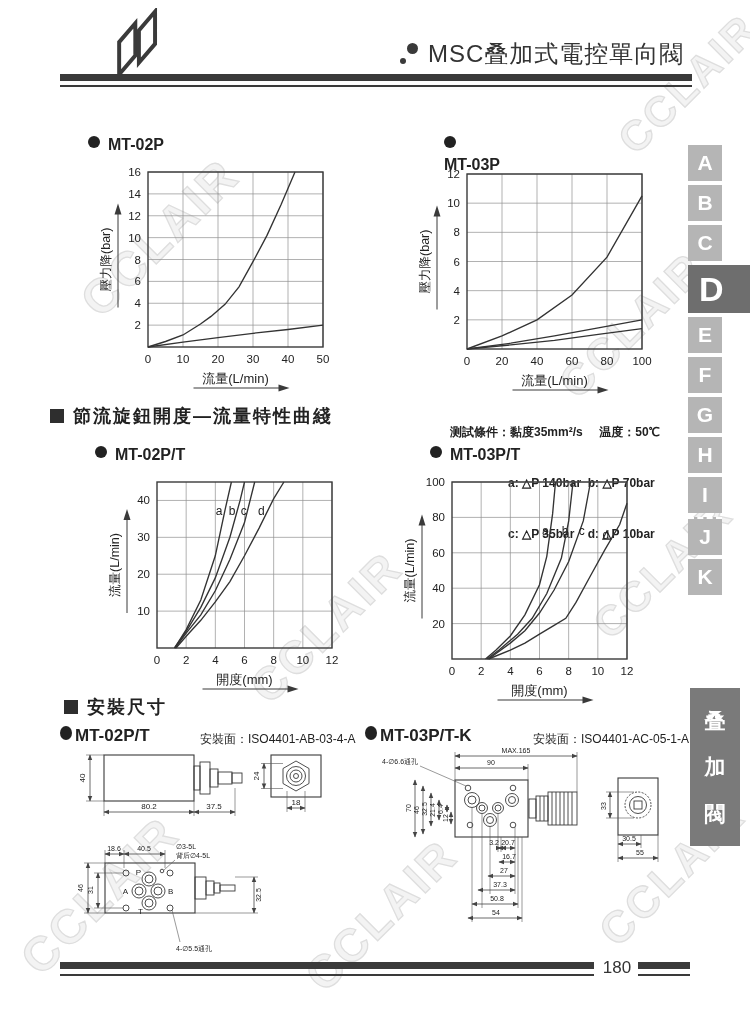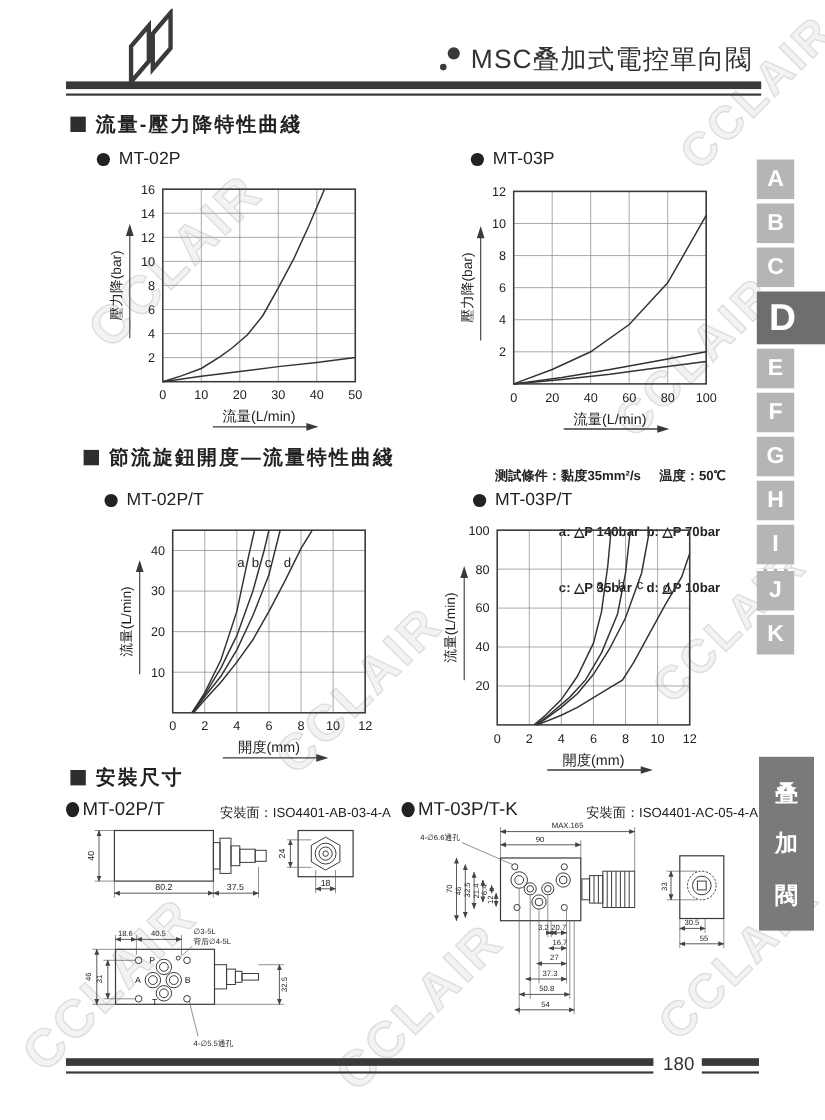--- a/index.html
+++ b/index.html
@@ -18,21 +18,21 @@
   .dots{position:relative;width:18px;height:26px;flex:0 0 18px;}
   .dots .d1{position:absolute;right:0;top:2px;width:11px;height:11px;border-radius:50%;background:#3a3a3a;}
   .dots .d2{position:absolute;left:0;bottom:3px;width:6px;height:6px;border-radius:50%;background:#3a3a3a;}
   .rule-thick{position:absolute;background:#3a3a3a;height:7px;}
   .rule-thin{position:absolute;background:#3a3a3a;height:2px;}
 
   
   .sec{position:absolute;display:flex;align-items:center;gap:9px;font-weight:bold;font-size:18px;color:#222;letter-spacing:2px;z-index:2;}
   .sq{width:14px;height:14px;background:#2e2e2e;flex:0 0 14px;}
 
-  .model{position:absolute;display:flex;align-items:center;gap:8px;font-size:16px;color:#222;z-index:2;white-space:nowrap;}
+  .model{position:absolute;display:flex;align-items:flex-start;gap:8px;font-size:16px;color:#222;z-index:2;white-space:nowrap;font-weight:bold;}
   .dot{width:12px;height:12px;border-radius:50%;background:#222;flex:0 0 12px;}
 
   .conds{position:absolute;font-size:12px;font-weight:bold;color:#222;z-index:2;white-space:pre;line-height:17px;}
   .conds .ind{padding-left:58px;}
 
   .mount{position:absolute;font-size:12px;color:#222;z-index:2;white-space:pre;}
   .mount b{font-weight:normal;margin-left:28px;}
 
   .chart{position:absolute;width:280px;height:236px;z-index:2;}
 
@@ -80,30 +80,26 @@
   <div id="hdr-title-row">
     <span class="dots">
         <span class="d1"></span>
         <span class="d2"></span>
       </span>
     <span id="hdr-title">MSC叠加式電控單向閥</span>
   </div>
   <div class="rule-thick z1" style="left:60px;top:74px;width:632px;"></div>
   <div class="rule-thin z1" style="left:60px;top:85px;width:632px;"></div>
 
-  <div class="sec" style="left:64px;top:101px;">
-    <span class="sq"></span>
-    <span>流量-壓力降特性曲綫</span>
-  </div>
 
   <div class="model" style="left:88px;top:136px;">
     <span class="dot"></span>
     <span>MT-02P</span>
   </div>
-  <div class="model" style="left:428px;top:136px;">
+  <div class="model" style="left:444px;top:136px;flex-direction:column;">
     <span class="dot"></span>
     <span>MT-03P</span>
   </div>
 
   <div class="chart" style="left:70px;top:160px;"><svg width="280" height="235" viewBox="0 0 280 235">
         <text x="78" y="203" text-anchor="middle" font-size="11.5" fill="#222">0</text>
         <line x1="113" y1="12" x2="113" y2="187" stroke="#8f8f8f" stroke-width="0.7"></line>
         <text x="113" y="203" text-anchor="middle" font-size="11.5" fill="#222">10</text>
         <line x1="148" y1="12" x2="148" y2="187" stroke="#8f8f8f" stroke-width="0.7"></line>
         <text x="148" y="203" text-anchor="middle" font-size="11.5" fill="#222">20</text>
@@ -168,21 +164,21 @@
         <path d="M78.0,187.0 L121.8,181.2 L165.5,173.9 L209.3,165.9 L253.0,157.8" fill="none" stroke="#333" stroke-width="1.35"></path>
         <path d="M78.0,187.0 L121.8,182.9 L165.5,178.3 L209.3,172.4 L253.0,166.6" fill="none" stroke="#333" stroke-width="1.35"></path>
         <text x="36" y="103.5" text-anchor="middle" font-size="12.5" fill="#222" transform="rotate(-90 36 99.5)">壓力降(bar)</text>
         <line x1="48" y1="147.5" x2="48" y2="53.5" stroke="#3a3a3a" stroke-width="1"></line>
         <path d="M48,43.5 L44.5,54.5 L51.5,54.5 Z" fill="#3a3a3a"></path>
         <text x="165.5" y="223" text-anchor="middle" font-size="13" fill="#222">流量(L/min)</text>
         <line x1="123.5" y1="228" x2="209.5" y2="228" stroke="#3a3a3a" stroke-width="1.2"></line>
         <path d="M219.5,228 L208.5,224.5 L208.5,231.5 Z" fill="#3a3a3a"></path>
       </svg></div>
 
-  <div class="sec" style="left:76px;top:404px;">
+  <div class="sec" style="left:50px;top:404px;">
     <span class="sq"></span>
     <span>節流旋鈕開度—流量特性曲綫</span>
   </div>
   <div class="conds" style="left:450px;top:390px;">
     <div>测試條件：黏度35mm²/s     温度：50℃</div>
     <div class="ind">a: △P 140bar  b: △P 70bar</div>
     <div class="ind">c: △P 35bar    d: △P 10bar</div>
   </div>
 
   <div class="model" style="left:95px;top:446px;">
@@ -281,21 +277,21 @@
   <div class="model" style="left:60px;top:726px;gap:3px;font-size:17px;">
     <span class="dot" style="width:14px;height:14px;"></span>
     <span>MT-02P/T</span>
   </div>
   <div class="mount" style="left:172px;top:731px;"><b>安裝面：</b><span>ISO4401-AB-03-4-A</span></div>
 
   <div class="model" style="left:365px;top:726px;gap:3px;font-size:17px;">
     <span class="dot" style="width:14px;height:14px;"></span>
     <span>MT-03P/T-K</span>
   </div>
-  <div class="mount" style="left:505px;top:731px;"><b>安裝面：</b><span>ISO4401-AC-05-4-A</span></div>
+  <div class="mount" style="left:505px;top:731px;"><b>安裝面：</b><span>ISO4401-AC-05-1-A</span></div>
 
   <svg class="abs z1" style="left:58px;top:742px;" width="290" height="103" viewBox="0 0 290 103">
     <defs>
       <marker id="ar" viewBox="0 0 10 10" refX="9" refY="5" markerWidth="7" markerHeight="7" orient="auto-start-reverse">
         <path d="M0,1 L10,5 L0,9 Z" fill="#444"></path>
       </marker>
     </defs>
     <g>
       <rect class="shape" x="46" y="13" width="90" height="46"></rect>
       <rect class="shape2" x="136" y="24" width="6" height="24"></rect>

